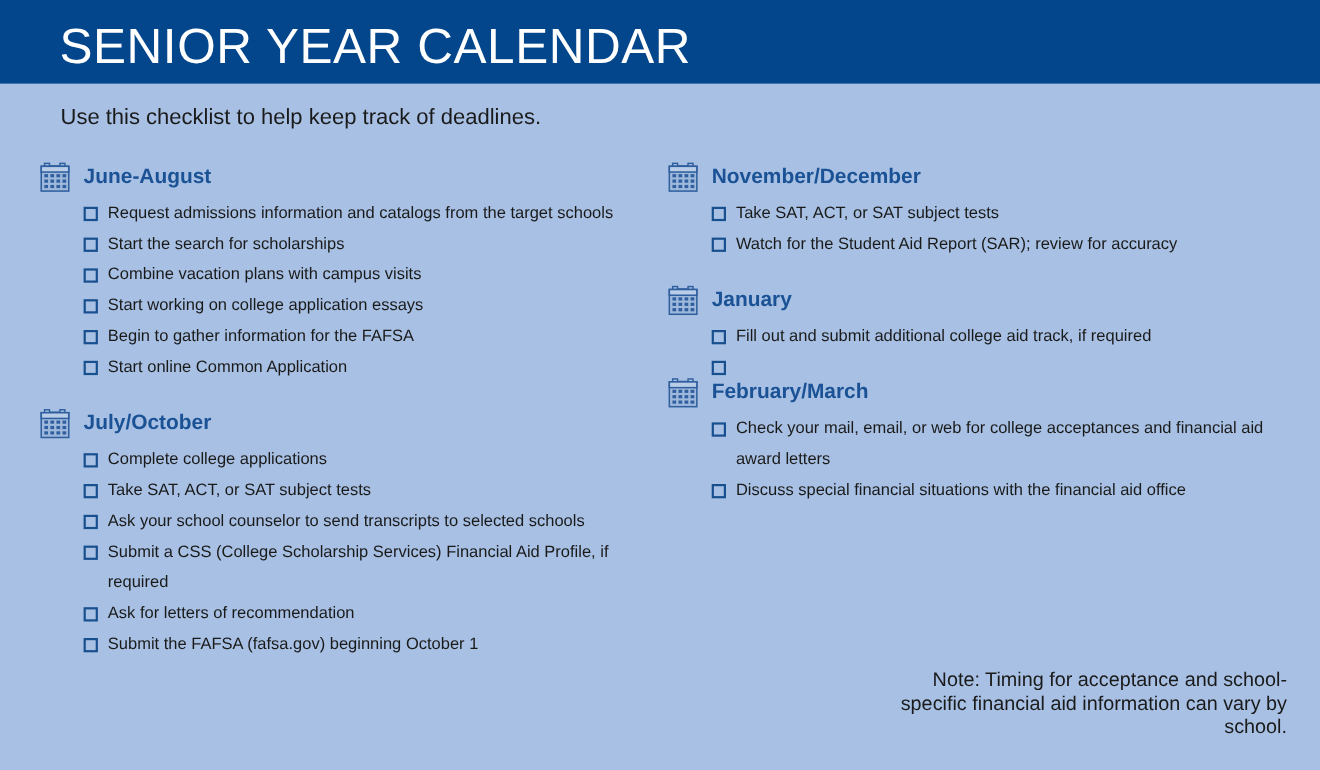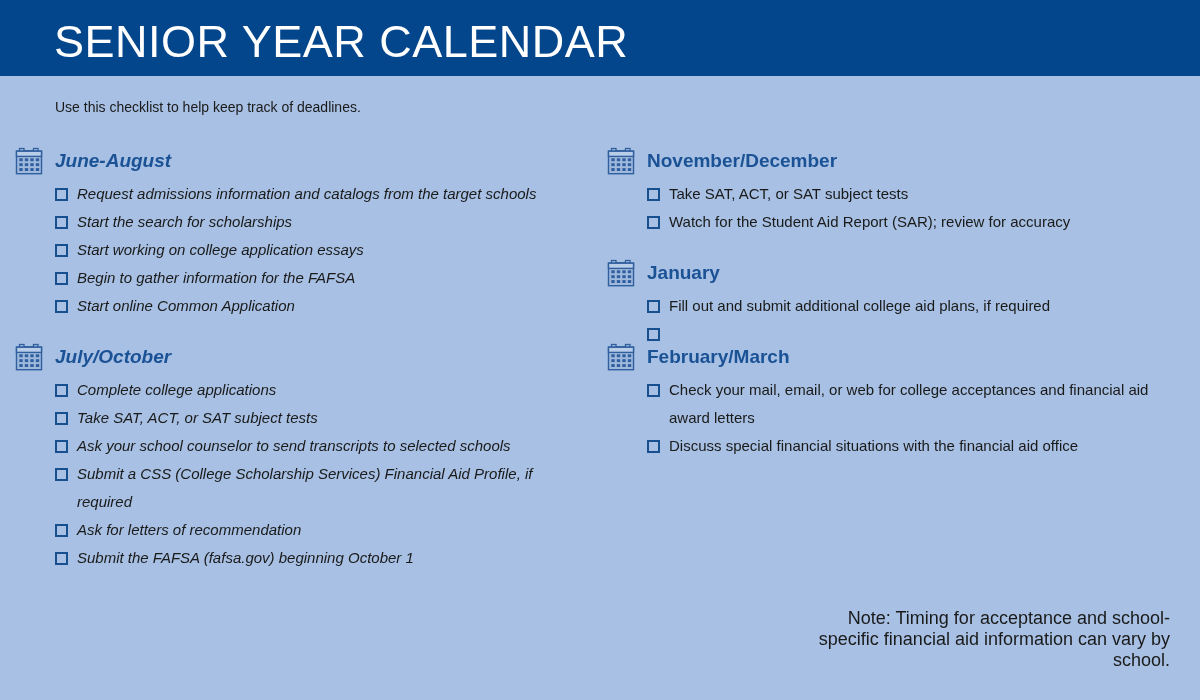--- a/index.html
+++ b/index.html
@@ -36,32 +36,32 @@
     font-weight: 300;
     font-stretch: semi-condensed;
     white-space: nowrap;
   }
 
   
   .subtitle {
     position: absolute;
     left: 55px;
     top: 95px;
-    font-size: 14px;
+    font-size: 20px;
     line-height: 24px;
     color: #1a1a1a;
     white-space: nowrap;
   }
 
   
   .col {
     position: absolute;
     top: 146px;
   }
-  .col-left  { left: 14px;  width: 560px; font-style: italic; }
+  .col-left  { left: 35px;  width: 560px; }
   .col-right { left: 606px; width: 575px; }
 
   .section { margin-bottom: 22px; }
   .section:last-child { margin-bottom: 0; }
 
   .section-head {
     display: flex;
     align-items: center;
     height: 30px;
     margin-bottom: 4px;
@@ -148,21 +148,21 @@
           <rect x="5.3" y="21.1" width="3.4" height="2.9" fill="#2f5f9e"></rect>
           <rect x="10.8" y="21.1" width="3.4" height="2.9" fill="#2f5f9e"></rect>
           <rect x="16.3" y="21.1" width="3.4" height="2.9" fill="#2f5f9e"></rect>
           <rect x="21.8" y="21.1" width="3.4" height="2.9" fill="#2f5f9e"></rect>
         </svg>
         <div class="section-title">June-August</div>
       </div>
       <ul class="checklist">
         <li><span class="cb"></span><span>Request admissions information and catalogs from the target schools</span></li>
         <li><span class="cb"></span><span>Start the search for scholarships</span></li>
-        <li><span class="cb"></span></li>
+        <li><span class="cb"></span><span>Combine vacation plans with campus visits</span></li>
         <li><span class="cb"></span><span>Start working on college application essays</span></li>
         <li><span class="cb"></span><span>Begin to gather information for the FAFSA</span></li>
         <li><span class="cb"></span><span>Start online Common Application</span></li>
       </ul>
     </div>
     <div class="section">
       <div class="section-head">
         <svg viewBox="0 0 30 28" class="cal-icon">
           <rect x="5.5" y="1.5" width="4.5" height="4.5" fill="none" stroke="#2f5f9e" stroke-width="1.3"></rect>
           <rect x="19.5" y="1.5" width="4.5" height="4.5" fill="none" stroke="#2f5f9e" stroke-width="1.3"></rect>
@@ -241,21 +241,21 @@
           <rect x="16.3" y="16.2" width="3.4" height="2.9" fill="#2f5f9e"></rect>
           <rect x="21.8" y="16.2" width="3.4" height="2.9" fill="#2f5f9e"></rect>
           <rect x="5.3" y="21.1" width="3.4" height="2.9" fill="#2f5f9e"></rect>
           <rect x="10.8" y="21.1" width="3.4" height="2.9" fill="#2f5f9e"></rect>
           <rect x="16.3" y="21.1" width="3.4" height="2.9" fill="#2f5f9e"></rect>
           <rect x="21.8" y="21.1" width="3.4" height="2.9" fill="#2f5f9e"></rect>
         </svg>
         <div class="section-title">January</div>
       </div>
       <ul class="checklist">
-        <li><span class="cb"></span><span>Fill out and submit additional college aid plans, if required</span></li>
+        <li><span class="cb"></span><span>Fill out and submit additional college aid track, if required</span></li>
         <li><span class="cb"></span></li>
       </ul>
     </div>
     <div class="section">
       <div class="section-head">
         <svg viewBox="0 0 30 28" class="cal-icon">
           <rect x="5.5" y="1.5" width="4.5" height="4.5" fill="none" stroke="#2f5f9e" stroke-width="1.3"></rect>
           <rect x="19.5" y="1.5" width="4.5" height="4.5" fill="none" stroke="#2f5f9e" stroke-width="1.3"></rect>
           <line x1="10" y1="3.8" x2="19.5" y2="3.8" stroke="#2f5f9e" stroke-width="1.3"></line>
           <rect x="2.5" y="4.2" width="25" height="22.5" fill="#9fb9dd" stroke="#2f5f9e" stroke-width="1.4"></rect>

